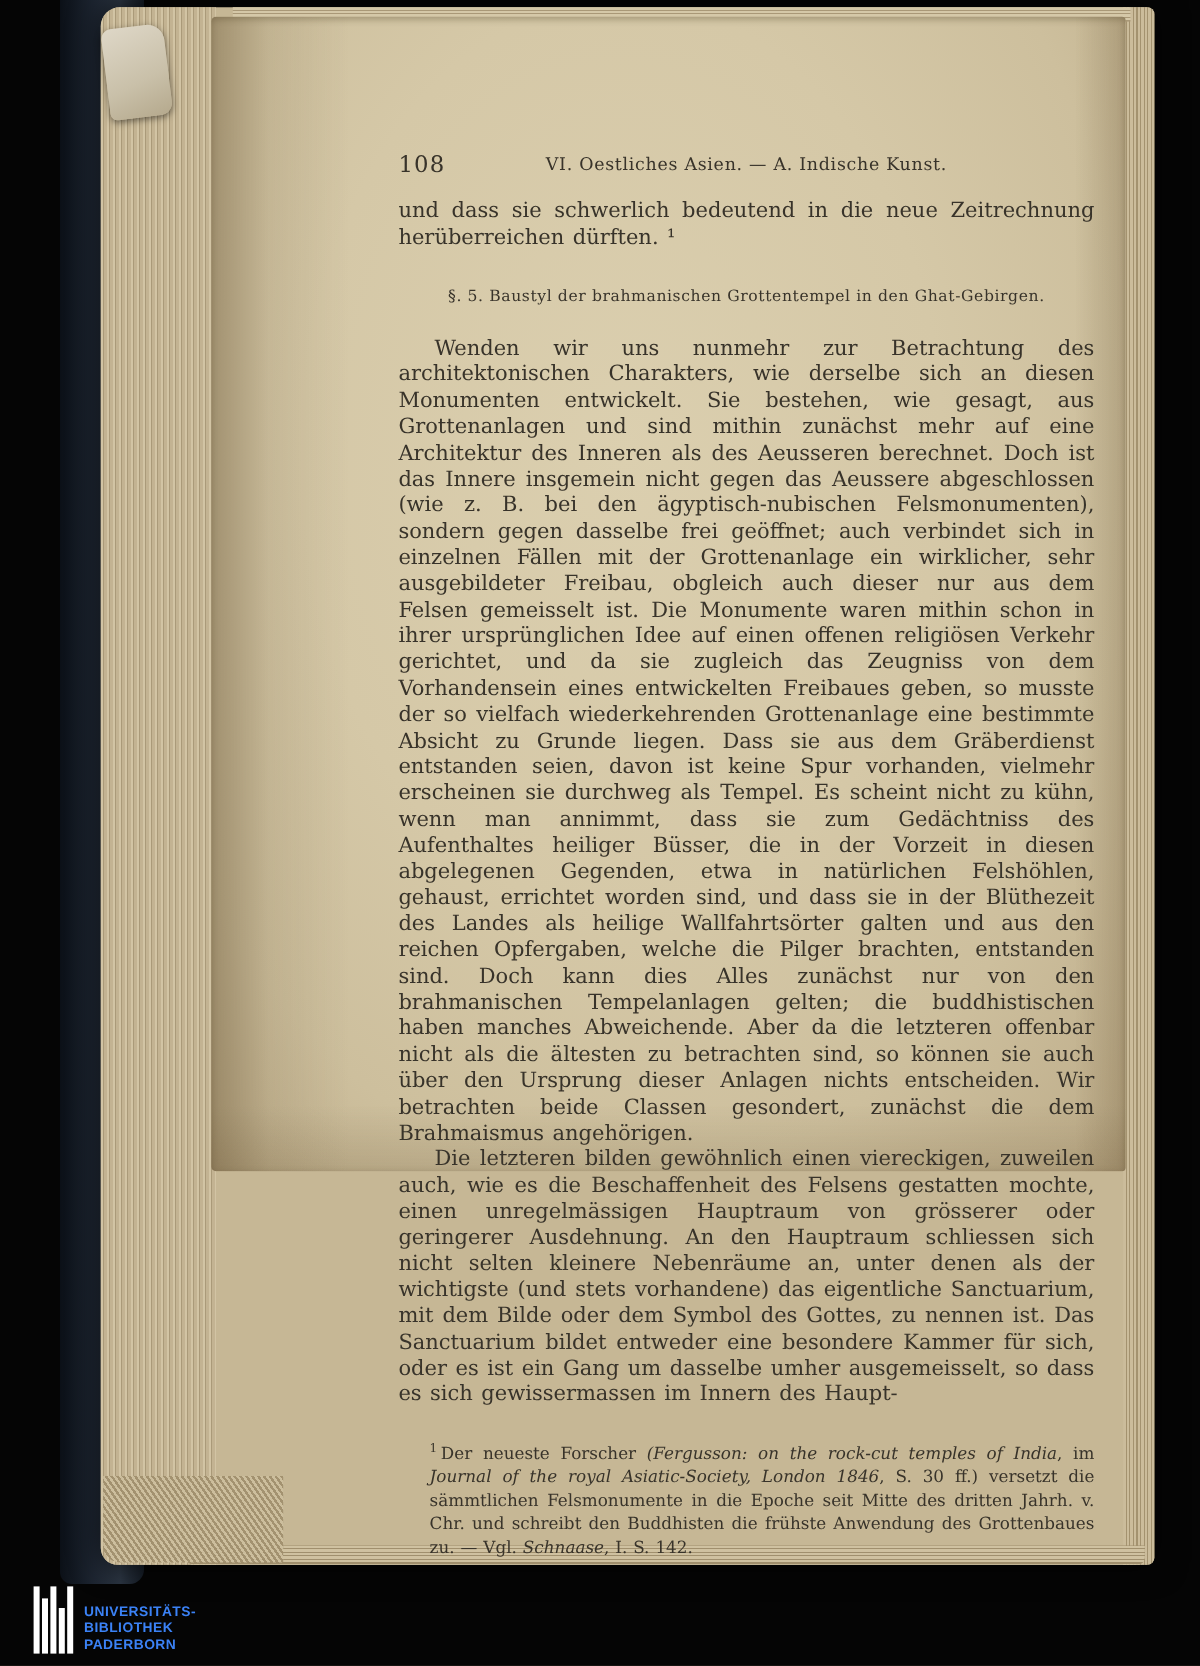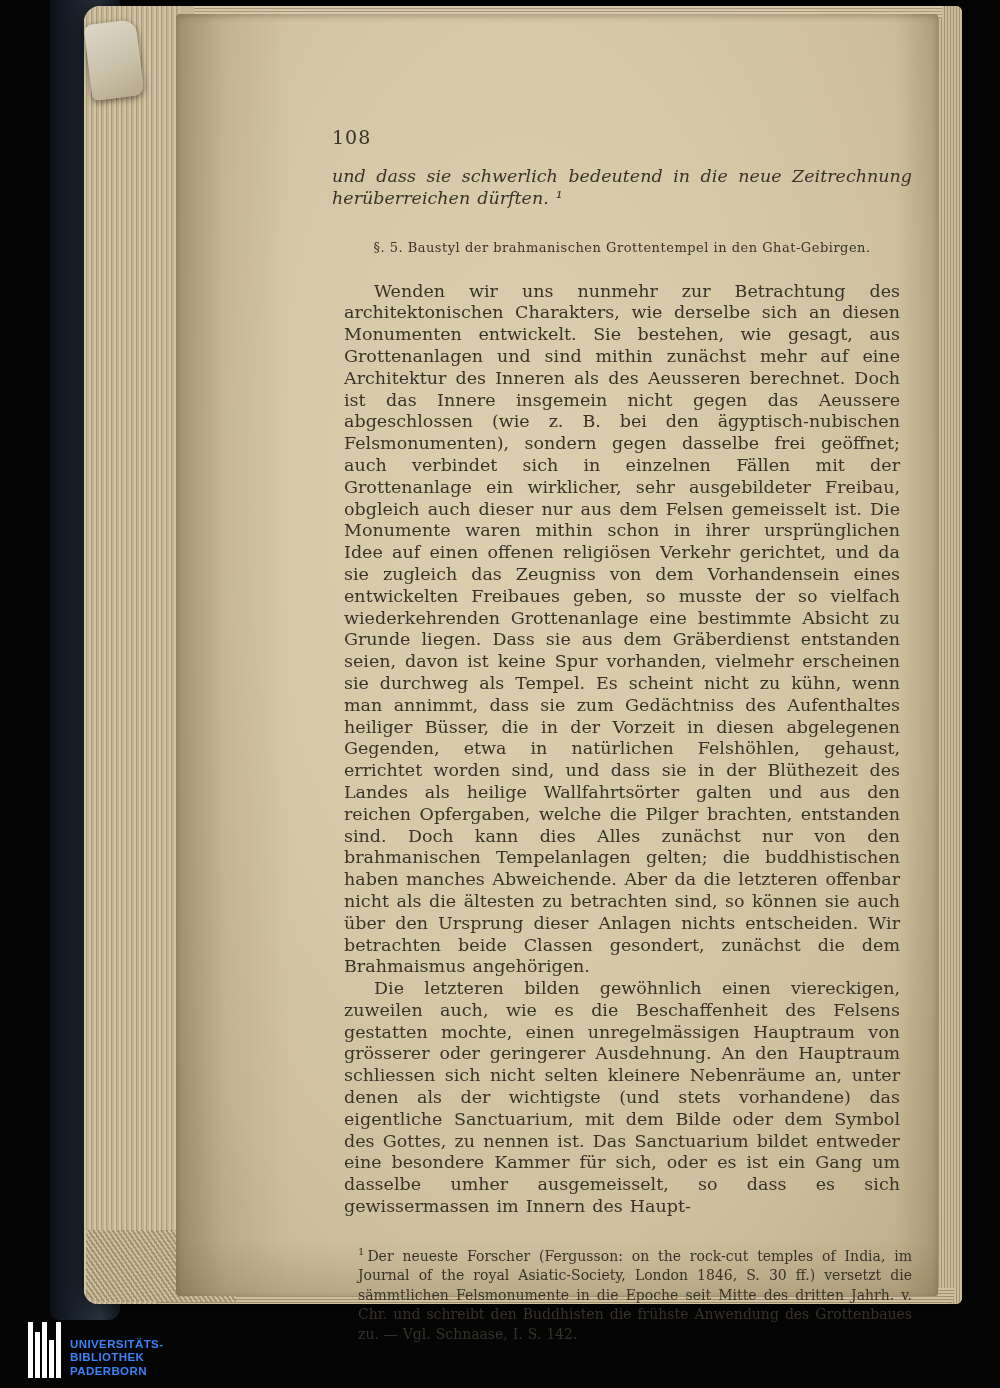--- a/index.html
+++ b/index.html
@@ -28,46 +28,46 @@
                background:repeating-linear-gradient(180deg,#cfc1a0 0 2px,#a08f6d 2px 3px);}
   .corner-stack{position:absolute;left:2px;bottom:2px;width:150px;height:72px;
                 border-radius:0 0 0 14px;opacity:.9;
                 background:repeating-linear-gradient(55deg,#cdbf9e 0 2px,#9f8e6c 2px 4px);}
   .worn-patch{position:absolute;left:88px;top:22px;width:52px;height:76px;
               background:linear-gradient(160deg,#ded7c7,#c9c0a9 60%,#b5a98d);
               transform:rotate(-7deg);border-radius:8px 14px 10px 6px;
               box-shadow:0 2px 6px rgba(0,0,0,.5);}
 
   
-  .page{position:absolute;left:176px;top:14px;width:762px;height:1282px;
+  .page{position:absolute;left:176px;top:14px;width:762px;height:962px;
         border-radius:4px 3px 3px 4px;
         background:radial-gradient(ellipse at 45% 38%,#dbcfaf 0%,#d5c8a7 45%,#cdbf9d 72%,#bcab88 100%);
         box-shadow:inset 0 2px 6px rgba(70,55,30,.35);}
   .page::before{content:"";position:absolute;inset:0;border-radius:inherit;pointer-events:none;
         background:linear-gradient(90deg,rgba(96,76,44,.42) 0,rgba(96,76,44,.12) 48px,rgba(96,76,44,0) 115px),
                    linear-gradient(270deg,rgba(96,76,44,.25) 0,rgba(96,76,44,0) 42px),
                    linear-gradient(0deg,rgba(96,76,44,.18) 0,rgba(96,76,44,0) 55px);}
 
   .text-block{position:absolute;left:156px;top:112px;width:580px;color:#38332a;}
 
   .running-header{position:relative;height:26px;}
   .page-number{position:absolute;left:0;top:0;font-size:19px;letter-spacing:1px;}
   .running-title{display:block;text-align:center;font-size:14.5px;letter-spacing:.6px;padding-top:4px;}
 
   .intro{margin:14px 0 0;font-size:17.5px;line-height:21.8px;text-align:justify;
-         word-spacing:1.5px;hyphens:auto;font-style:italic;}
+         word-spacing:1.5px;hyphens:auto;}
   .section-heading{margin:30px 0 0;font-size:13px;font-weight:normal;text-align:center;letter-spacing:.5px;}
-  .body-para{margin:26px 12px 0;font-size:17.5px;line-height:21.8px;text-align:justify;
+  .body-para{margin:26px 0 0;font-size:17.5px;line-height:21.8px;text-align:justify;
              text-indent:30px;word-spacing:1.5px;hyphens:auto;}
   .body-para + .body-para{margin-top:0;}
 
   .footnote{margin:24px 0 0;padding-left:26px;font-size:14px;line-height:19.5px;
             text-align:justify;word-spacing:.5px;}
   .fn-marker{font-size:10px;margin-right:3px;}
-  .it{}
+  .it{font-style:italic;}
 
   
   .library-stamp{position:absolute;left:28px;top:1322px;display:flex;align-items:flex-end;gap:9px;
                  color:#3b82f6;font-family:"Liberation Sans",sans-serif;}
   .stamp-icon{display:flex;align-items:flex-end;gap:2px;height:56px;}
   .bar{width:5px;background:#fff;}
   .b1{height:56px;}.b2{height:46px;}.b3{height:56px;}.b4{height:38px;}.b5{height:56px;}
   .stamp-text{font-size:11.5px;font-weight:bold;line-height:13.5px;letter-spacing:.4px;}
 </style>
 </head>
@@ -85,20 +85,21 @@
     <div class="corner-stack"></div>
   </div>
 
   <div class="worn-patch"></div>
 
   <div class="page">
     <div class="text-block">
 
       <div class="running-header">
         <span class="page-number">108</span>
+        <span class="running-title">VI. Oestliches Asien. — A. Indische Kunst.</span>
       </div>
 
       <p class="intro">und dass sie schwerlich bedeutend in die neue Zeitrechnung herüberreichen dürften. ¹</p>
 
       <h2 class="section-heading">§. 5. Baustyl der brahmanischen Grottentempel in den Ghat-Gebirgen.</h2>
 
       <p class="body-para">Wenden wir uns nunmehr zur Betrachtung des architektonischen Charakters, wie derselbe sich an diesen Monumenten entwickelt. Sie bestehen, wie gesagt, aus Grottenanlagen und sind mithin zunächst mehr auf eine Architektur des Inneren als des Aeusseren berechnet. Doch ist das Innere insgemein nicht gegen das Aeussere abgeschlossen (wie z. B. bei den ägyptisch-nubischen Felsmonumenten), sondern gegen dasselbe frei geöffnet; auch verbindet sich in einzelnen Fällen mit der Grottenanlage ein wirklicher, sehr ausgebildeter Freibau, obgleich auch dieser nur aus dem Felsen gemeisselt ist. Die Monumente waren mithin schon in ihrer ursprünglichen Idee auf einen offenen religiösen Verkehr gerichtet, und da sie zugleich das Zeugniss von dem Vorhandensein eines entwickelten Freibaues geben, so musste der so vielfach wiederkehrenden Grottenanlage eine bestimmte Absicht zu Grunde liegen. Dass sie aus dem Gräberdienst entstanden seien, davon ist keine Spur vorhanden, vielmehr erscheinen sie durchweg als Tempel. Es scheint nicht zu kühn, wenn man annimmt, dass sie zum Gedächtniss des Aufenthaltes heiliger Büsser, die in der Vorzeit in diesen abgelegenen Gegenden, etwa in natürlichen Felshöhlen, gehaust, errichtet worden sind, und dass sie in der Blüthezeit des Landes als heilige Wallfahrtsörter galten und aus den reichen Opfergaben, welche die Pilger brachten, entstanden sind. Doch kann dies Alles zunächst nur von den brahmanischen Tempelanlagen gelten; die buddhistischen haben manches Abweichende. Aber da die letzteren offenbar nicht als die ältesten zu betrachten sind, so können sie auch über den Ursprung dieser Anlagen nichts entscheiden. Wir betrachten beide Classen gesondert, zunächst die dem Brahmaismus angehörigen.</p>
       <p class="body-para">Die letzteren bilden gewöhnlich einen viereckigen, zuweilen auch, wie es die Beschaffenheit des Felsens gestatten mochte, einen unregelmässigen Hauptraum von grösserer oder geringerer Ausdehnung. An den Hauptraum schliessen sich nicht selten kleinere Nebenräume an, unter denen als der wichtigste (und stets vorhandene) das eigentliche Sanctuarium, mit dem Bilde oder dem Symbol des Gottes, zu nennen ist. Das Sanctuarium bildet entweder eine besondere Kammer für sich, oder es ist ein Gang um dasselbe umher ausgemeisselt, so dass es sich gewissermassen im Innern des Haupt-</p>
 
       <p class="footnote"><sup class="fn-marker">1</sup><span>Der neueste Forscher </span><span class="it">(Fergusson: on the rock-cut temples of India</span><span>, im </span><span class="it">Journal of the royal Asiatic-Society, London 1846</span><span>, S. 30 ff.) versetzt die sämmtlichen Felsmonumente in die Epoche seit Mitte des dritten Jahrh. v. Chr. und schreibt den Buddhisten die frühste Anwendung des Grottenbaues zu. — Vgl. </span><span class="it">Schnaase</span><span>, I. S. 142.</span></p>

